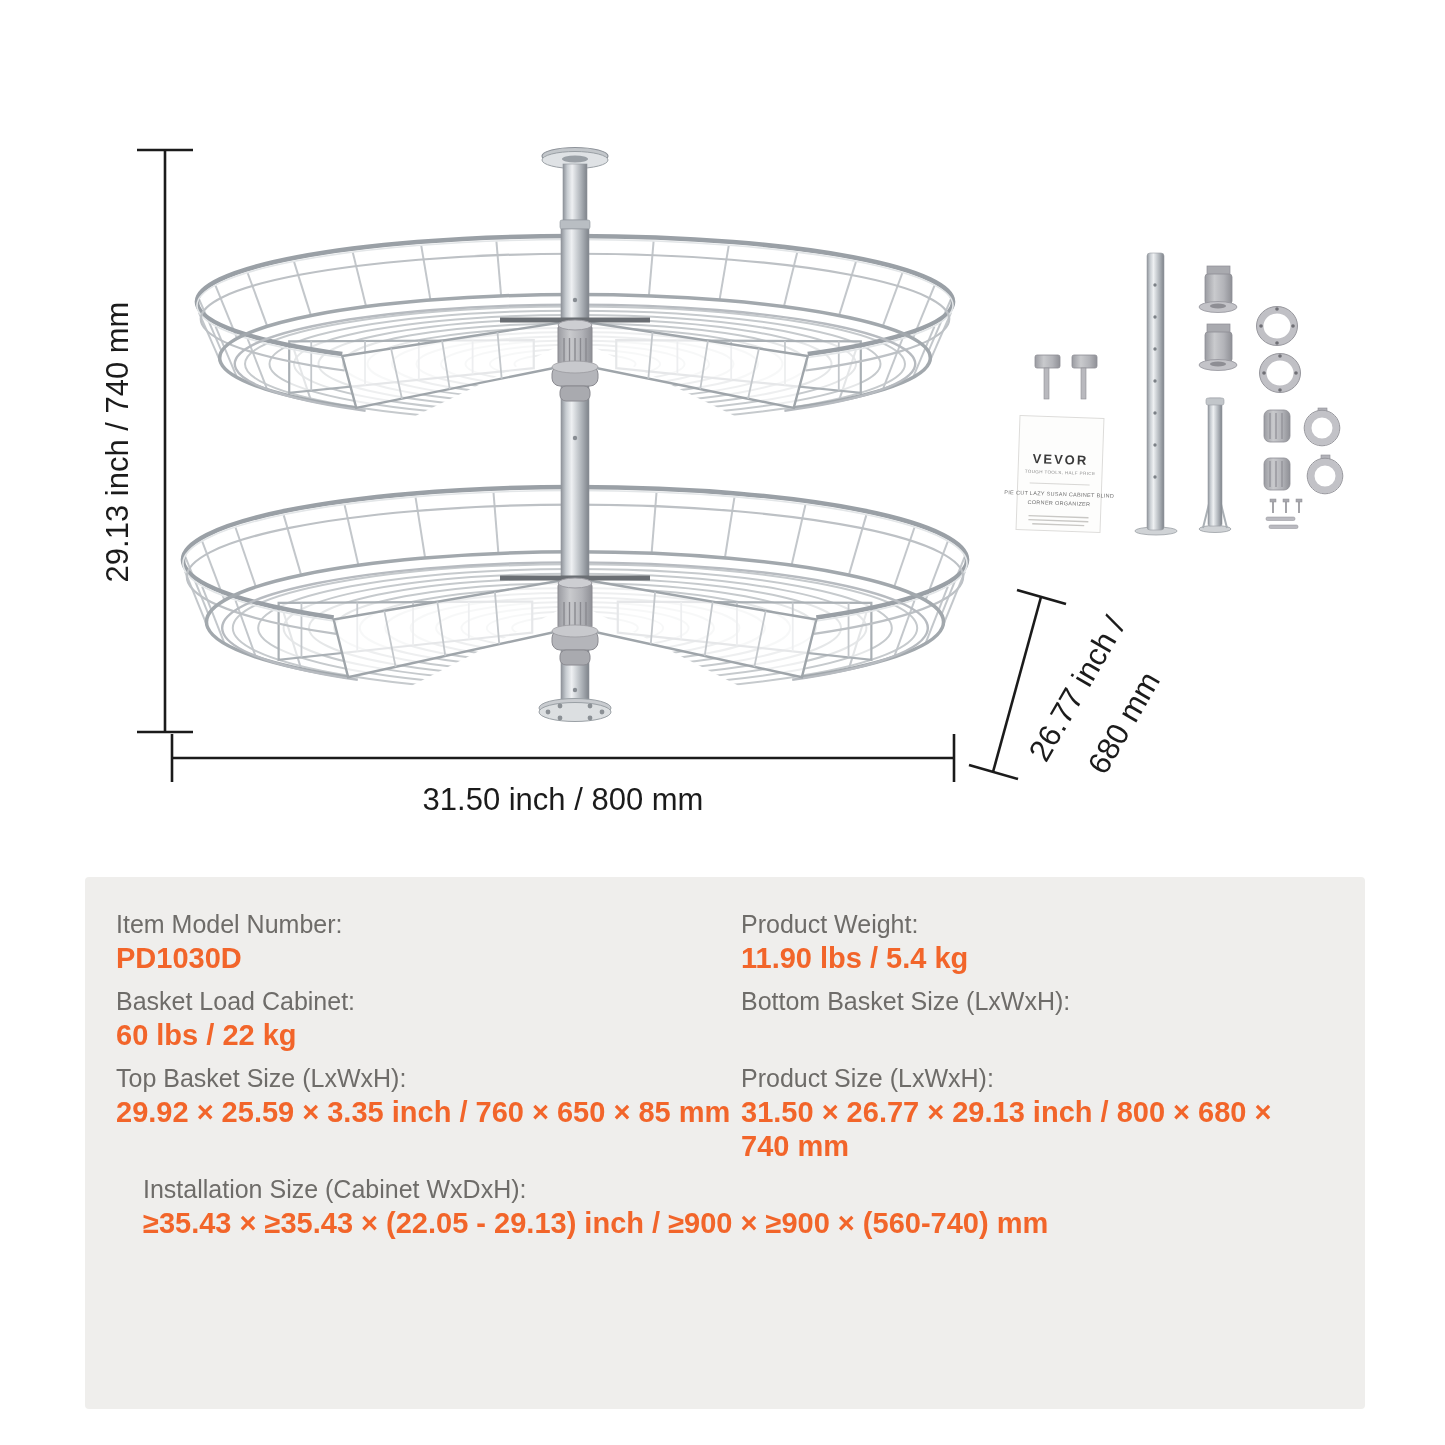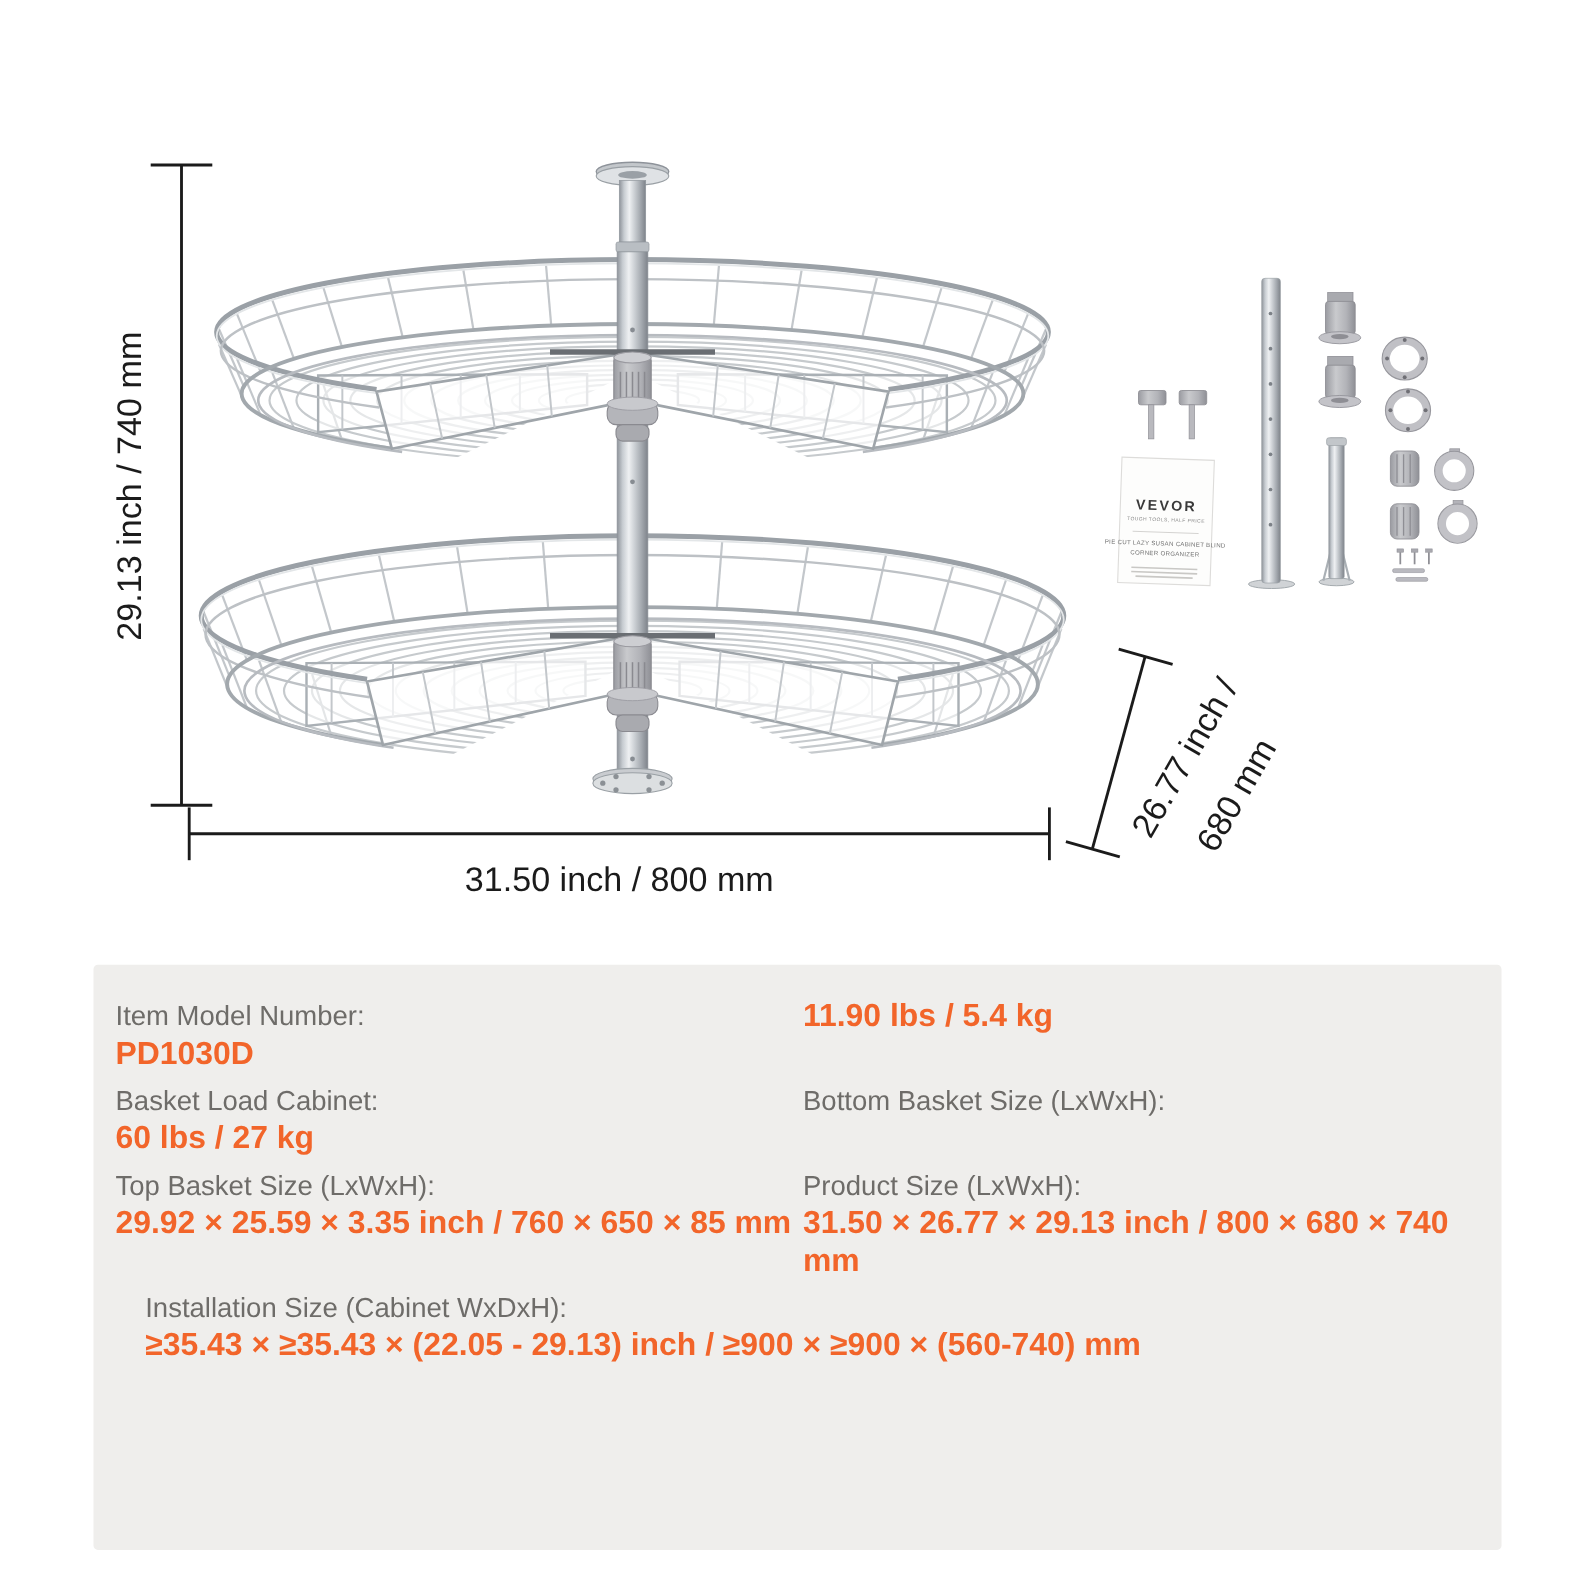--- a/index.html
+++ b/index.html
@@ -6,21 +6,21 @@
   body{width:1445px;height:1445px;position:relative;overflow:hidden;
        font-family:"Liberation Sans","DejaVu Sans",sans-serif;}
   .stage{position:absolute;left:0;top:0;width:1445px;height:870px;}
   .stage svg{position:absolute;left:0;top:0;}
   text.dim{fill:#1b1b1b;font-size:31px;font-family:"Liberation Sans","DejaVu Sans",sans-serif;}
   text.manual-brand{fill:#3a3a3a;font-size:13px;font-weight:bold;letter-spacing:2px;}
   text.manual-small{fill:#8a8a8a;font-size:4.5px;letter-spacing:0.4px;}
   text.manual-title{fill:#6f6f6f;font-size:5.5px;letter-spacing:0.3px;}
   .panel{position:absolute;left:85px;top:877px;width:1280px;height:532px;
          background:#EFEEEC;border-radius:4px;box-sizing:border-box;
-         padding:30px 40px 0 20px;}
+         padding:30px 40px 0 31px;}
   .panel .grid{display:grid;grid-template-columns:625px 1fr;}
   .spec{margin-bottom:9px;}
   .spec .lbl{font-size:25px;line-height:34px;color:#6E6C69;}
   .spec .val{font-size:29px;line-height:34px;font-weight:bold;color:#F2652A;}
   .spec.wide{grid-column:1 / -1;margin-left:27px;}
 </style>
 </head>
 <body>
 
 <div class="stage">
@@ -354,25 +354,26 @@
 </svg>
 </div>
 
 <div class="panel">
   <div class="grid">
     <div class="spec">
       <div class="lbl">Item Model Number:</div>
       <div class="val">PD1030D</div>
     </div>
     <div class="spec">
+      <div class="lbl">Product Weight:</div>
       <div class="val">11.90 lbs / 5.4 kg</div>
     </div>
     <div class="spec">
       <div class="lbl">Basket Load Cabinet:</div>
-      <div class="val">60 lbs / 27 kg</div>
+      <div class="val">60 lbs / 22 kg</div>
     </div>
     <div class="spec">
       <div class="lbl">Bottom Basket Size (LxWxH):</div>
     </div>
     <div class="spec">
       <div class="lbl">Top Basket Size (LxWxH):</div>
       <div class="val">29.92 × 25.59 × 3.35 inch / 760 × 650 × 85 mm</div>
     </div>
     <div class="spec">
       <div class="lbl">Product Size (LxWxH):</div>

